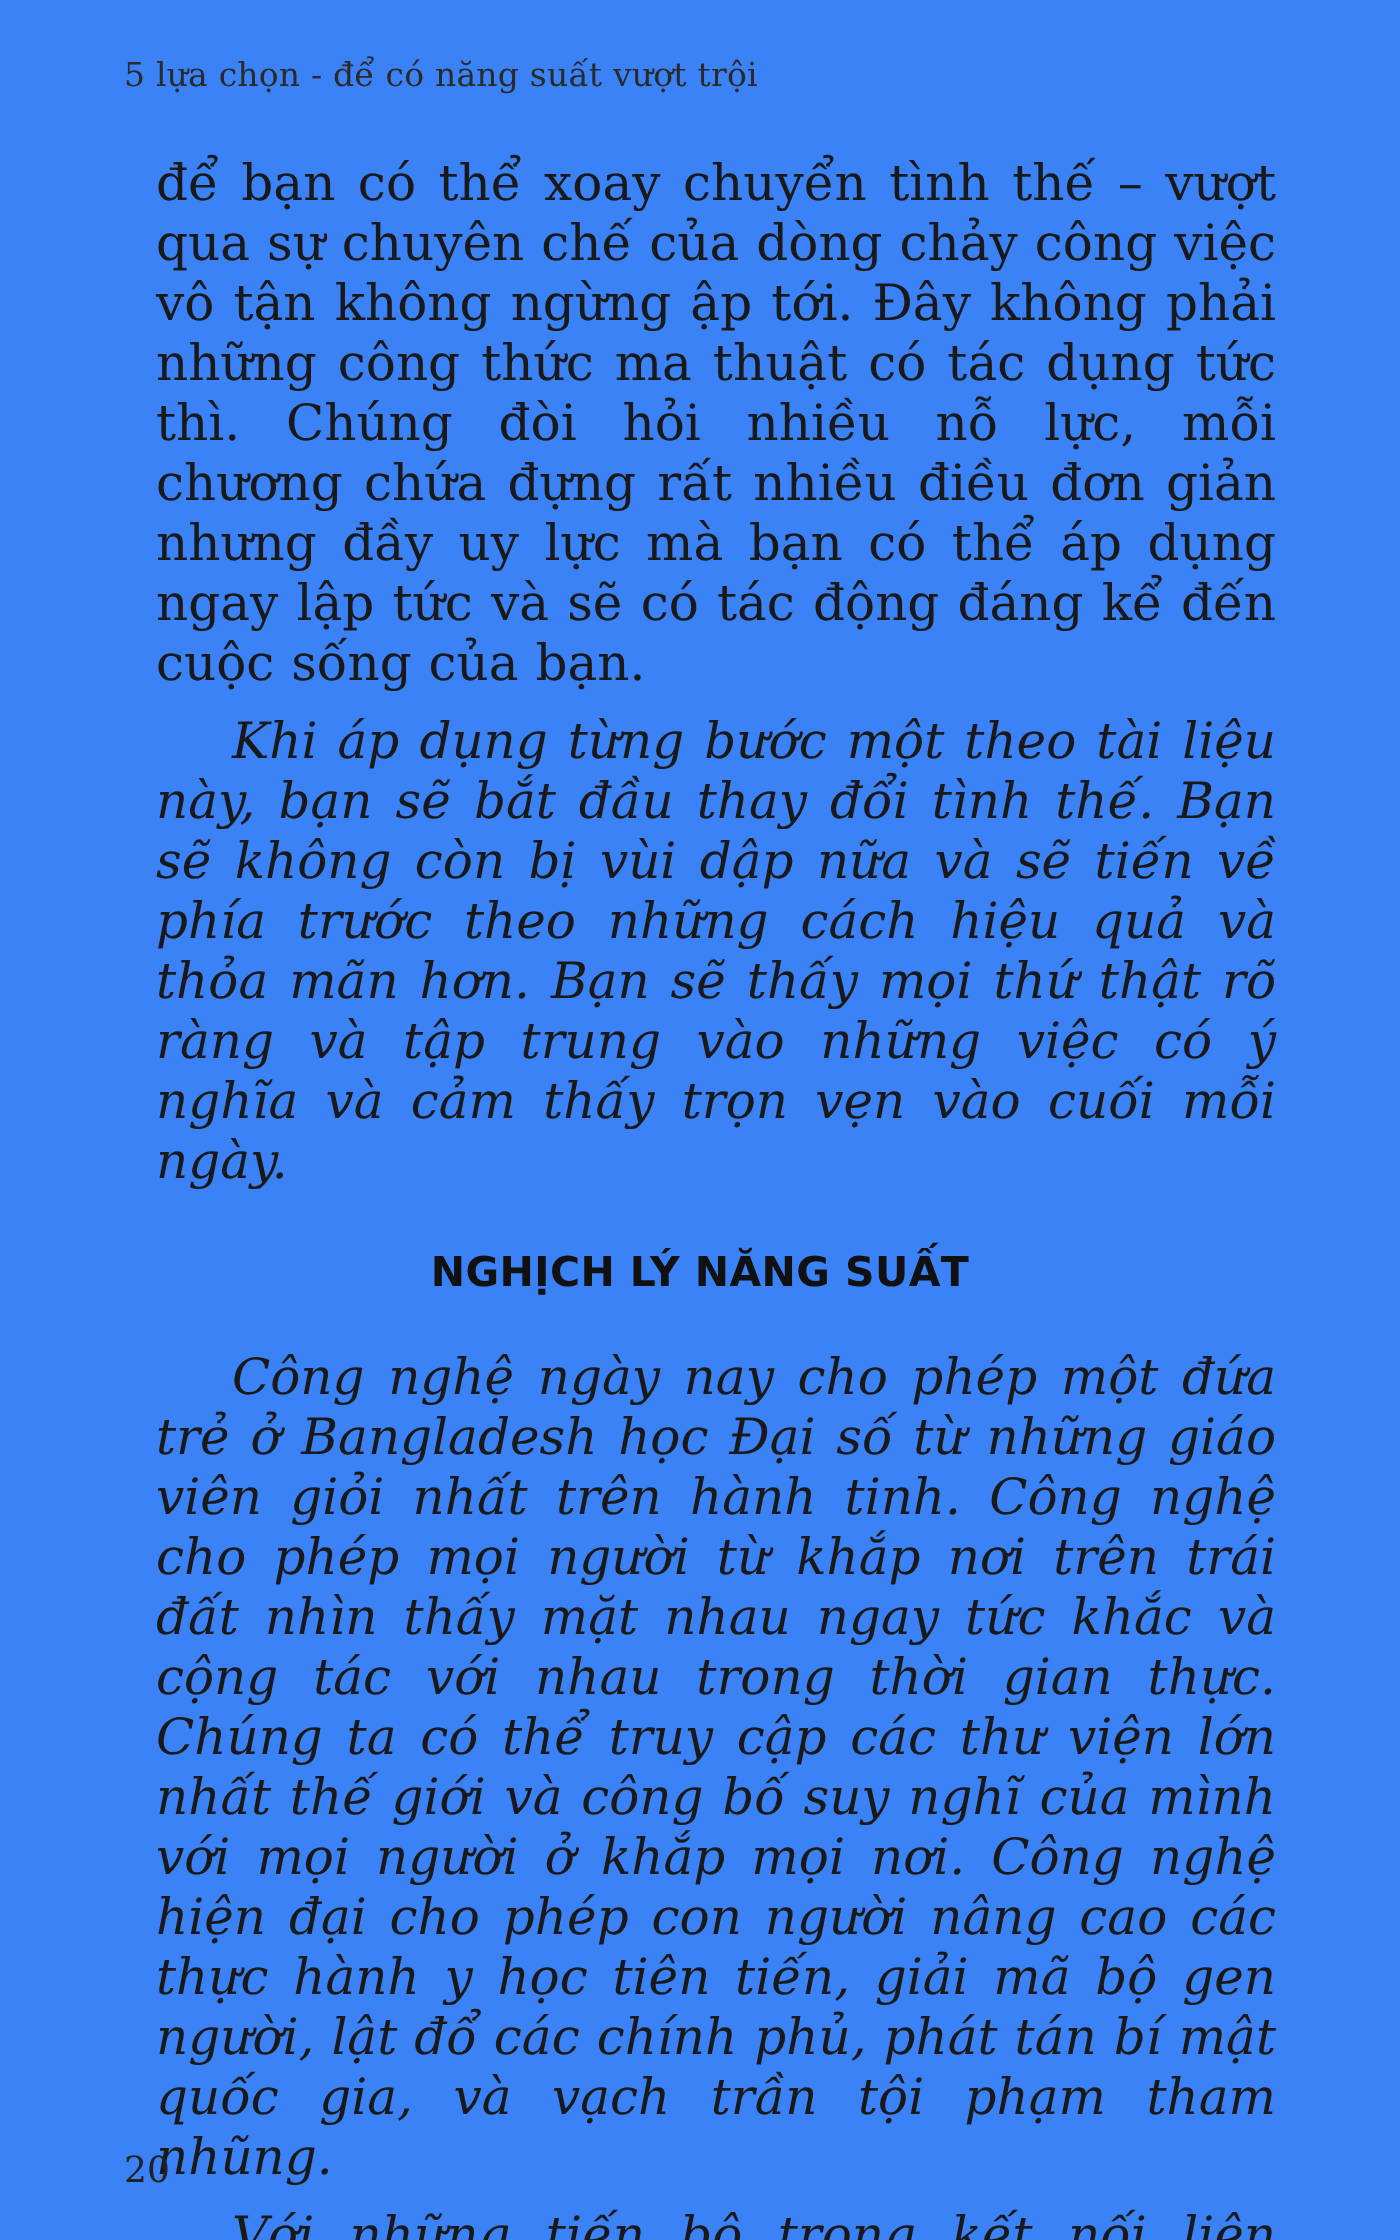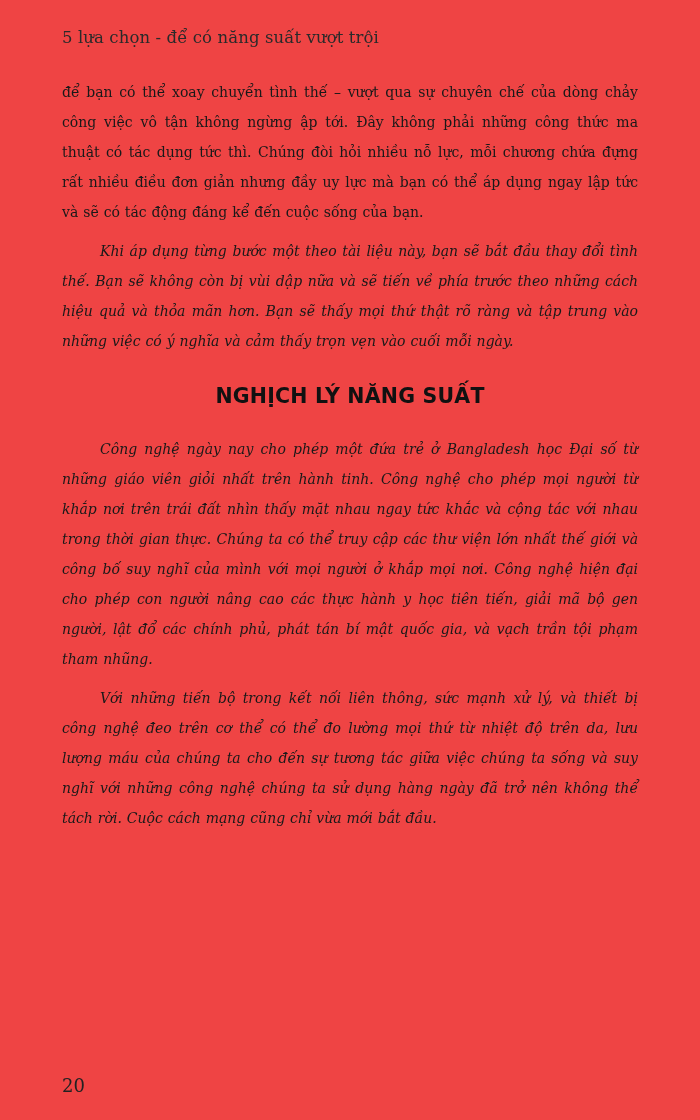--- a/index.html
+++ b/index.html
@@ -5,37 +5,37 @@
   html, body {
     margin: 0;
     padding: 0;
     background: #ffffff;
   }
   .page {
     position: relative;
     width: 700px;
     height: 1120px;
     box-sizing: border-box;
-    background: #ef4444;
+    background: #3b82f6;
     color: #191919;
     font-family: "DejaVu Serif", "Liberation Serif", serif;
     padding: 24px 62px 0 62px;
     overflow: hidden;
   }
   .running-header {
     font-size: 16.5px;
     color: #2a2a2a;
     margin: 4px 0 30px 0;
     letter-spacing: 0.1px;
   }
   .body-text .para {
-    font-size: 14px;
+    font-size: 25px;
     line-height: 30px;
     text-align: justify;
-    margin: 0 0 9px 0;
+    margin: 0 0 9px 16px;
     word-spacing: 0.5px;
   }
   .body-text .para.indent {
     text-indent: 38px;
     font-style: italic;
   }
   .section-heading {
     font-family: "DejaVu Sans", "Liberation Sans", sans-serif;
     font-weight: bold;
     font-size: 20.5px;

